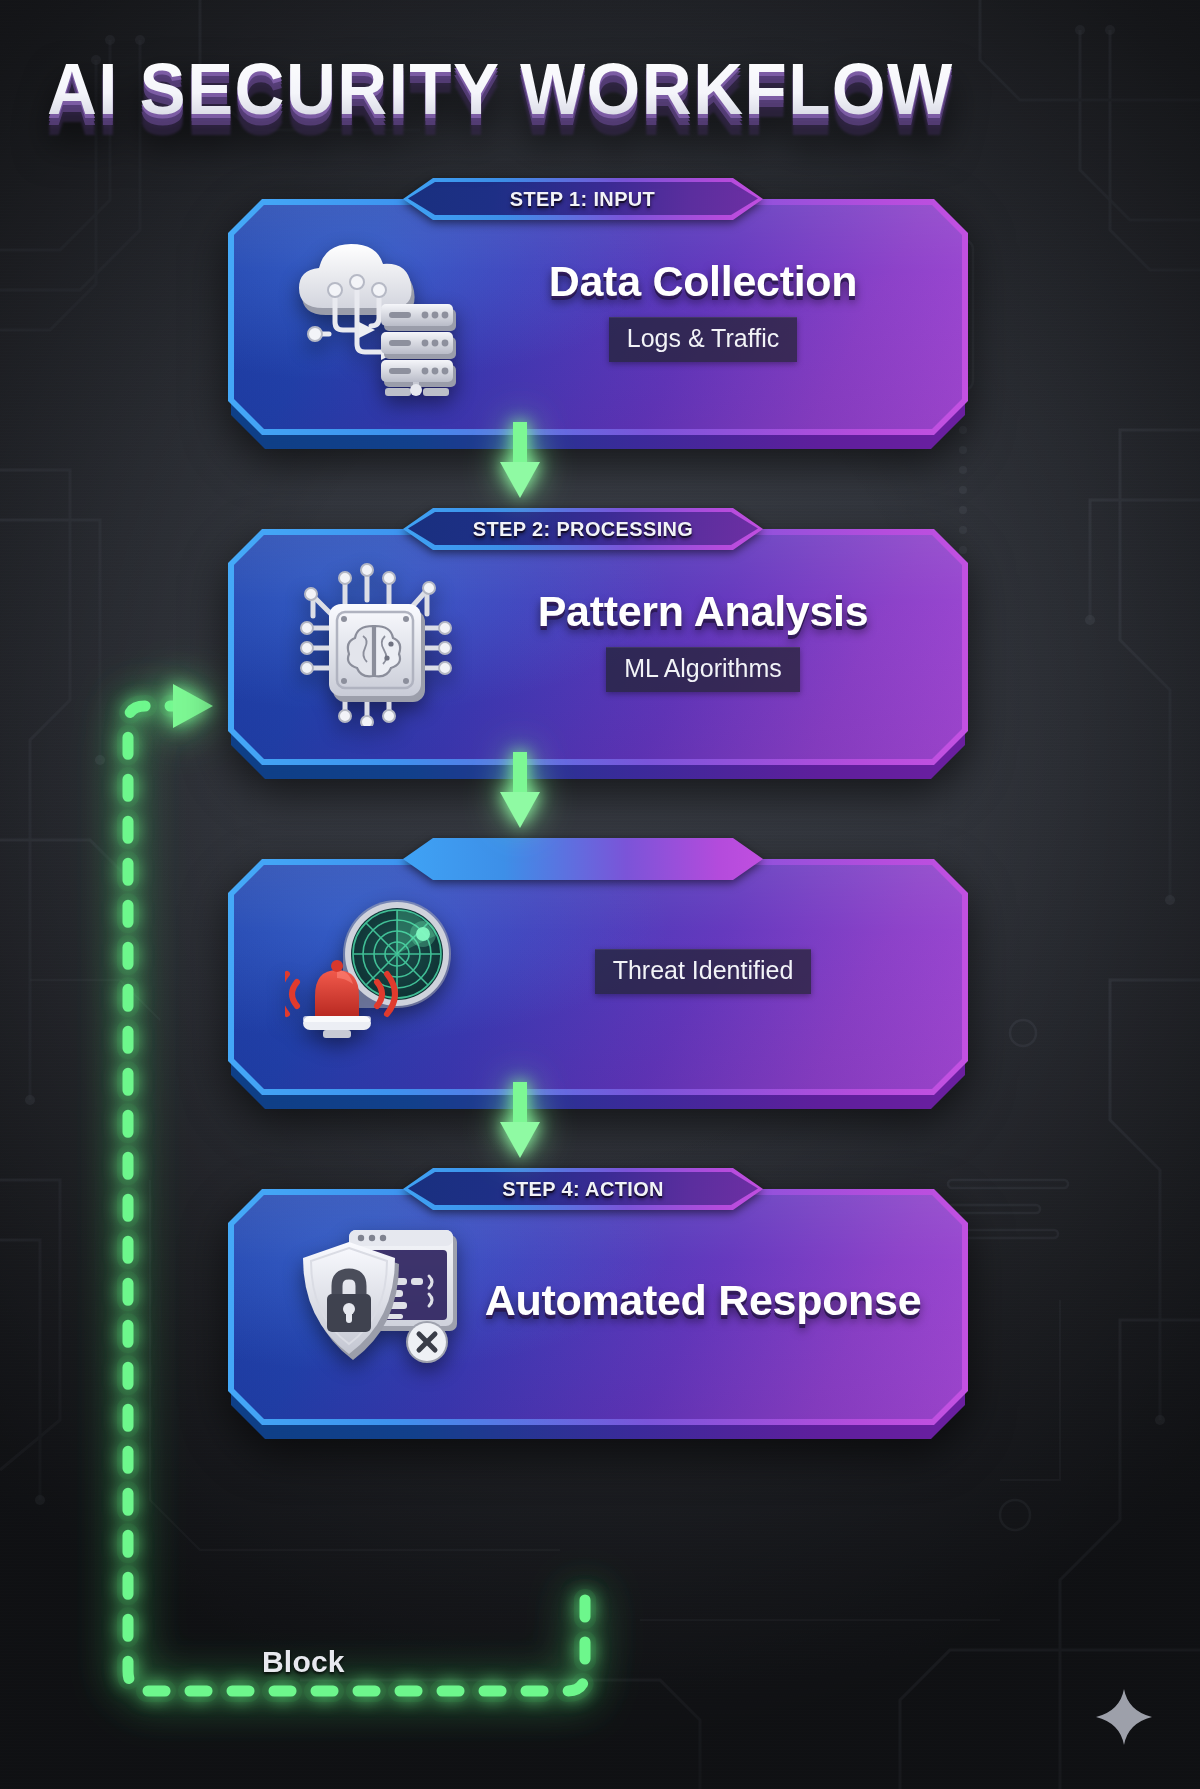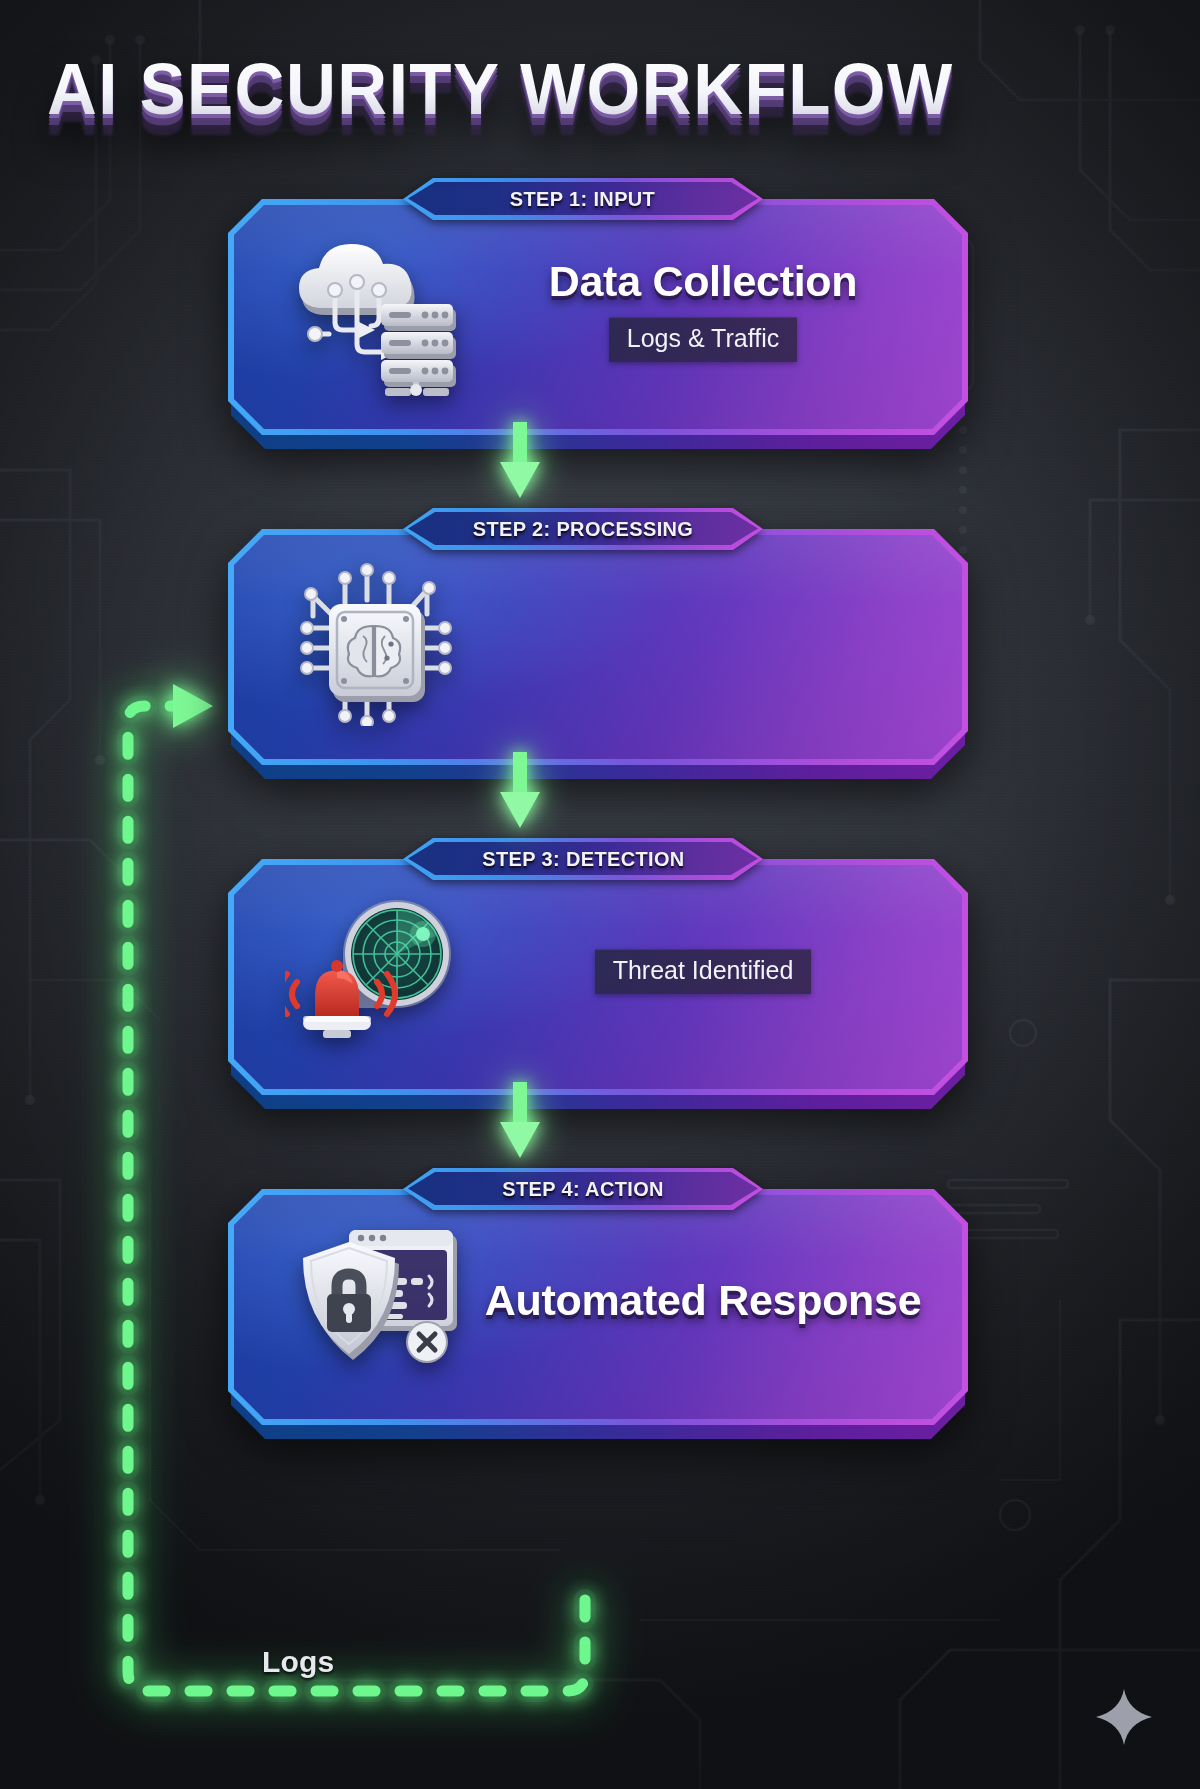--- a/index.html
+++ b/index.html
@@ -172,20 +172,21 @@
     pointer-events: none;
   }
 
   .card-content {
     position: absolute;
     inset: 6px;
     display: flex;
     align-items: center;
     padding: 0 34px 12px 48px;
     gap: 10px;
+    justify-content: flex-end;
   }
   .icon-slot {
     flex: 0 0 auto;
     width: 186px;
     height: 172px;
     display: flex;
     align-items: center;
     justify-content: center;
     filter: drop-shadow(0 8px 10px rgba(0,0,0,.45));
   }
@@ -361,21 +362,21 @@
 
   <path d="M585 1600 L585 1673 Q585 1691 567 1691 L148 1691 Q128 1691 128 1671 L128 722 Q128 706 145 706 L176 706" fill="none" stroke="#2ecf55" stroke-width="22" stroke-linecap="round" stroke-dasharray="18 24" opacity=".18" filter="url(#glowF)"></path>
 
   <path d="M585 1600 L585 1673 Q585 1691 567 1691 L148 1691 Q128 1691 128 1671 L128 722 Q128 706 145 706 L176 706" fill="none" stroke="#6df78c" stroke-width="11" stroke-linecap="round" stroke-dasharray="17 25" filter="url(#glowF)"></path>
 
   <g filter="url(#glowF)">
     <path d="M173 684 L213 706 L173 728 Z" fill="#7df894"></path>
   </g>
 </svg>
 
-<div id="learn-label">Logs</div>
+<div id="learn-label">Block</div>
 
 <div id="flow">
 
   <div class="card" style="top:178px">
     <div class="tab">
       <div class="tab-border"></div>
       <div class="tab-inner">
         <span class="tab-label">STEP 1: INPUT</span>
       </div>
     </div>
@@ -554,39 +555,40 @@
                 <path d="M38 10 Q32 16 37 24 Q42 32 36 38"></path>
                 <path d="M27 2 L27 48"></path>
               </g>
               <g fill="#6f7280">
                   <circle cx="44" cy="18" r="2.6"></circle>
                   <circle cx="40" cy="32" r="2.6"></circle>
                 </g>
             </g>
           </svg>
         </div>
+        <div class="text-slot">
+          <div class="card-title">Pattern Analysis</div>
+          <div class="pill">ML Algorithms</div>
+        </div>
       </div>
     </div>
   </div>
 
   <div class="arrow" style="top:752px">
     <svg viewBox="0 0 44 78" width="44" height="78">
       <g filter="url(#agl)">
         <rect x="15" y="0" width="14" height="44" fill="#7df894"></rect>
         <path d="M2 40 L42 40 L22 76 Z" fill="#8ffaa3"></path>
       </g>
     </svg>
   </div>
 
   <div class="card" style="top:838px">
     <div class="tab">
       <div class="tab-border"></div>
-      <div class="tab-inner">
-        <span class="tab-label">STEP 3: DETECTION</span>
-      </div>
     </div>
     <div class="body-wrap">
       <div class="body-shadow"></div>
       <div class="body-border"></div>
       <div class="body-face">
         <div class="body-sheen"></div>
       </div>
       <div class="card-content">
         <div class="icon-slot">
           <svg viewBox="0 0 180 170" width="180" height="170">

